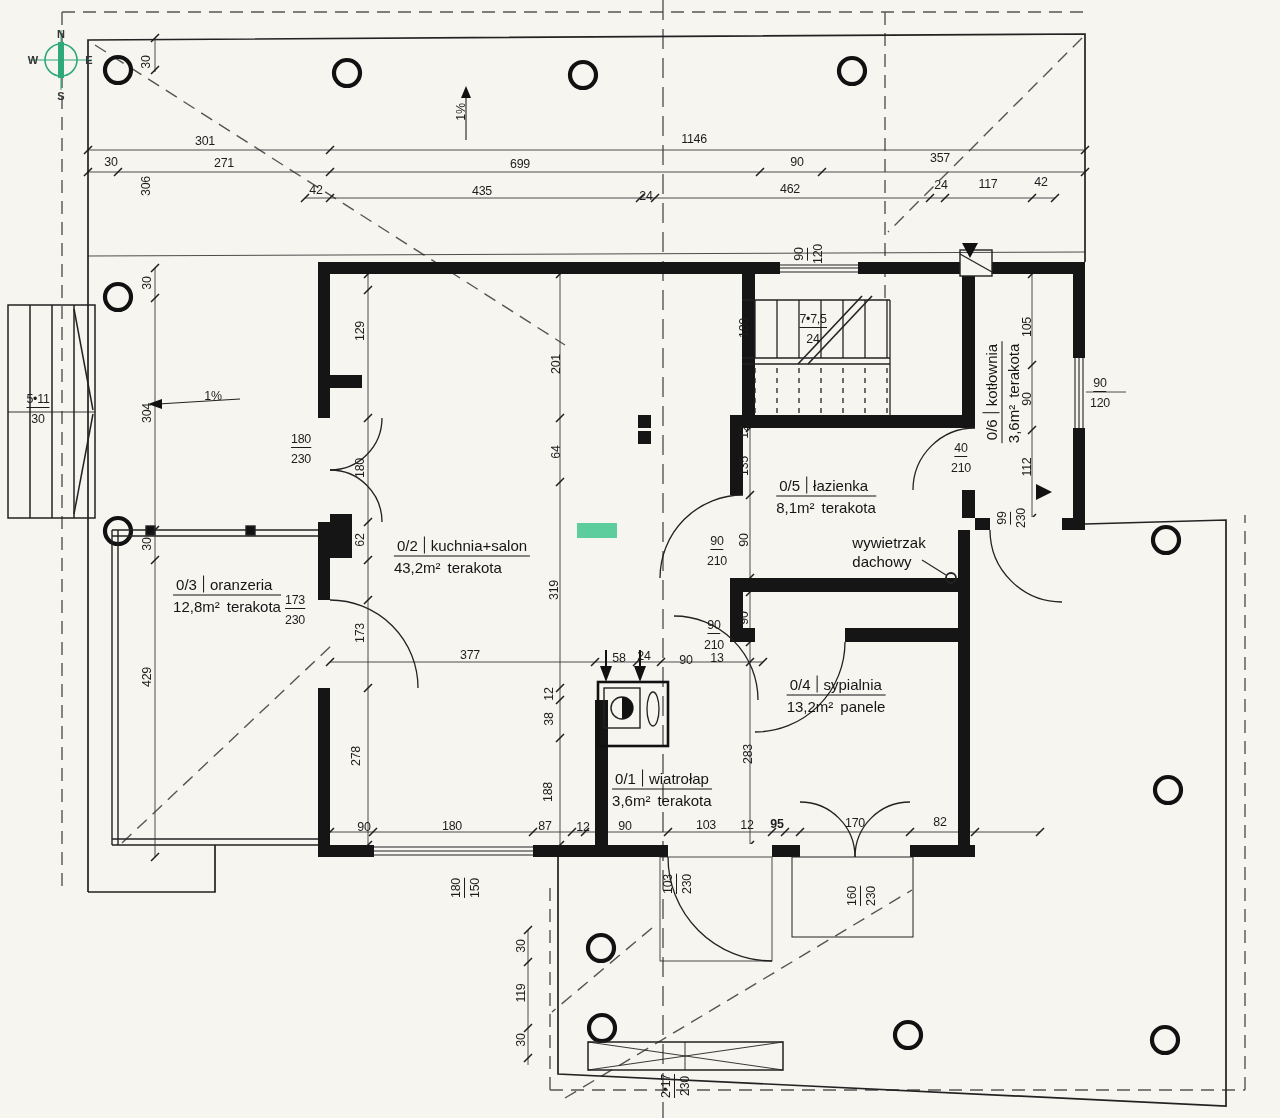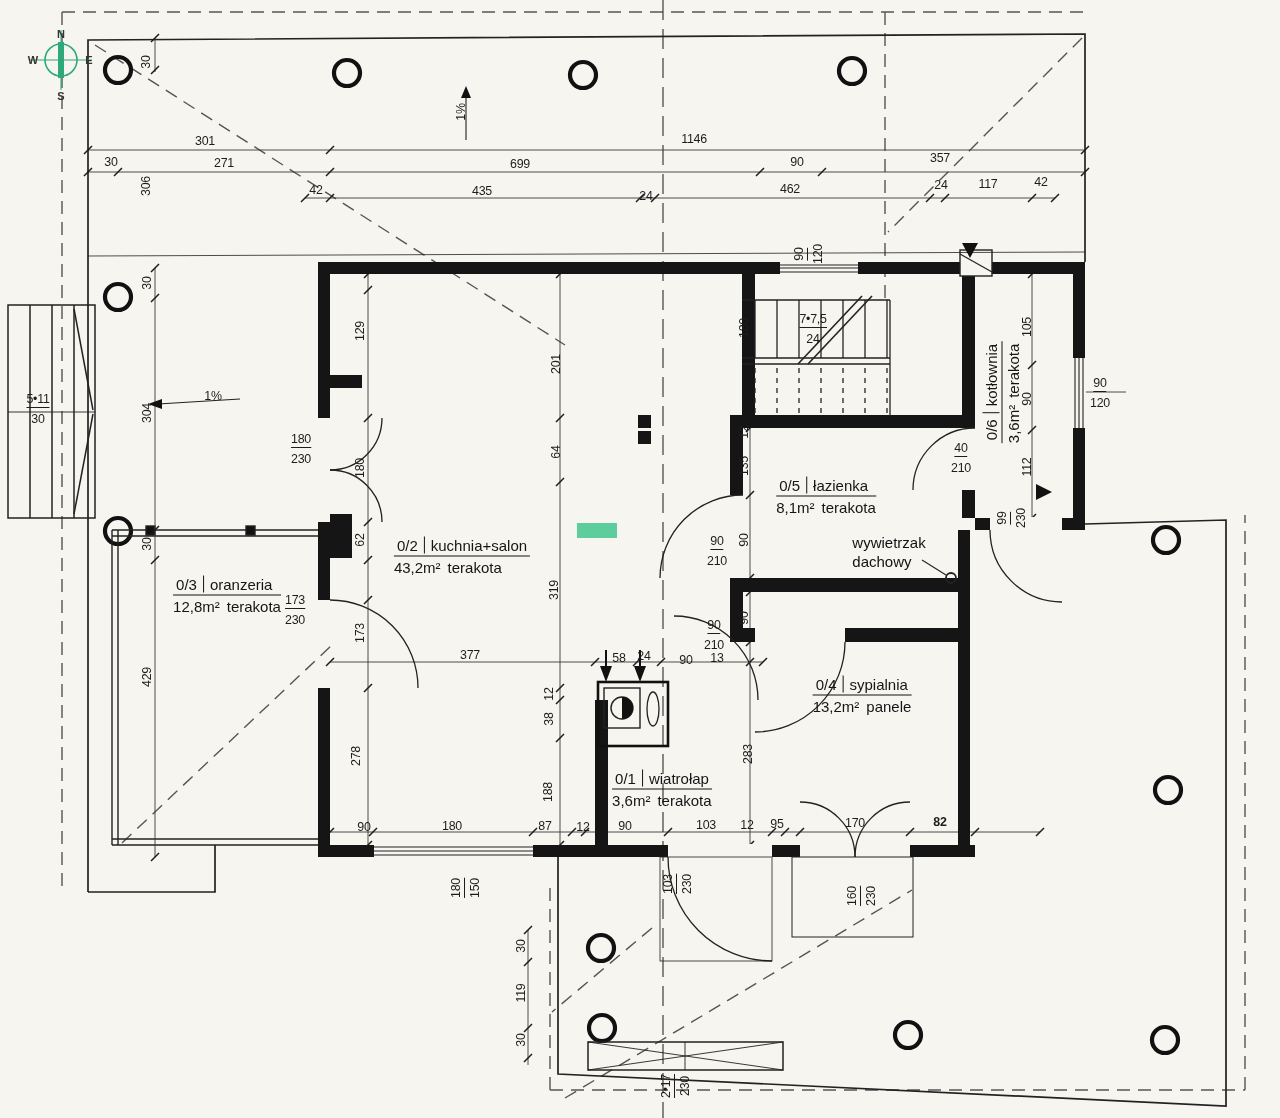--- a/index.html
+++ b/index.html
@@ -246,21 +246,21 @@
     <div class="rb"><span>3,6m²</span><span class="rfloor">terakota</span></div>
   </div>
   <div class="room" style="left:462px;top:556px">
     <div class="rt"><span>0/2</span><span class="rname">kuchnia+salon</span></div>
     <div class="rb"><span>43,2m²</span><span class="rfloor">terakota</span></div>
   </div>
   <div class="room" style="left:227px;top:595px">
     <div class="rt"><span>0/3</span><span class="rname">oranzeria</span></div>
     <div class="rb"><span>12,8m²</span><span class="rfloor">terakota</span></div>
   </div>
-  <div class="room" style="left:862px;top:695px">
+  <div class="room" style="left:836px;top:695px">
     <div class="rt"><span>0/4</span><span class="rname">sypialnia</span></div>
     <div class="rb"><span>13,2m²</span><span class="rfloor">panele</span></div>
   </div>
   <div class="room" style="left:826px;top:496px">
     <div class="rt"><span>0/5</span><span class="rname">łazienka</span></div>
     <div class="rb"><span>8,1m²</span><span class="rfloor">terakota</span></div>
   </div>
   <div class="room vert" style="left:1002px;top:392px">
     <div class="rt"><span>0/6</span><span class="rname">kotłownia</span></div>
     <div class="rb"><span>3,6m²</span><span class="rfloor">terakota</span></div>
@@ -323,23 +323,23 @@
       <span class="dim u" style="left: 714px; top: 626px; transform: translate(-50%, -50%) scaleX(0.92);">90</span>
       <span class="dim" style="left: 714px; top: 645px; transform: translate(-50%, -50%) scaleX(0.92);">210</span>
       <span class="dim" style="left: 748px; top: 754px; transform: translate(-50%, -50%) rotate(-90deg) scaleX(0.92);">283</span>
       <span class="dim" style="left: 364px; top: 827px; transform: translate(-50%, -50%) scaleX(0.92);">90</span>
       <span class="dim" style="left: 452px; top: 826px; transform: translate(-50%, -50%) scaleX(0.92);">180</span>
       <span class="dim" style="left: 545px; top: 826px; transform: translate(-50%, -50%) scaleX(0.92);">87</span>
       <span class="dim" style="left: 583px; top: 827px; transform: translate(-50%, -50%) scaleX(0.92);">12</span>
       <span class="dim" style="left: 625px; top: 826px; transform: translate(-50%, -50%) scaleX(0.92);">90</span>
       <span class="dim" style="left: 706px; top: 825px; transform: translate(-50%, -50%) scaleX(0.92);">103</span>
       <span class="dim" style="left: 747px; top: 825px; transform: translate(-50%, -50%) scaleX(0.92);">12</span>
-      <span class="dim" style="left: 777px; top: 824px; transform: translate(-50%, -50%) scaleX(0.92);">95</span>
+      <span class="dim" style="left: 777px; top: 824px; transform: translate(-50%, -50%) scaleX(0.92); font-weight: bold;">95</span>
       <span class="dim" style="left: 855px; top: 823px; transform: translate(-50%, -50%) scaleX(0.92);">170</span>
-      <span class="dim" style="left: 940px; top: 822px; transform: translate(-50%, -50%) scaleX(0.92); font-weight: bold;">82</span>
+      <span class="dim" style="left: 940px; top: 822px; transform: translate(-50%, -50%) scaleX(0.92);">82</span>
       <span class="dim u" style="left: 457px; top: 888px; transform: translate(-50%, -50%) rotate(-90deg) scaleX(0.92);">180</span>
       <span class="dim" style="left: 475px; top: 888px; transform: translate(-50%, -50%) rotate(-90deg) scaleX(0.92);">150</span>
       <span class="dim u" style="left: 669px; top: 884px; transform: translate(-50%, -50%) rotate(-90deg) scaleX(0.92);">103</span>
       <span class="dim" style="left: 687px; top: 884px; transform: translate(-50%, -50%) rotate(-90deg) scaleX(0.92);">230</span>
       <span class="dim u" style="left: 853px; top: 896px; transform: translate(-50%, -50%) rotate(-90deg) scaleX(0.92);">160</span>
       <span class="dim" style="left: 871px; top: 896px; transform: translate(-50%, -50%) rotate(-90deg) scaleX(0.92);">230</span>
       <span class="dim u" style="left: 667px; top: 1086px; transform: translate(-50%, -50%) rotate(-90deg) scaleX(0.92);">2•17</span>
       <span class="dim" style="left: 685px; top: 1086px; transform: translate(-50%, -50%) rotate(-90deg) scaleX(0.92);">230</span>
       <span class="dim" style="left: 521px; top: 946px; transform: translate(-50%, -50%) rotate(-90deg) scaleX(0.92);">30</span>
       <span class="dim" style="left: 521px; top: 993px; transform: translate(-50%, -50%) rotate(-90deg) scaleX(0.92);">119</span>

